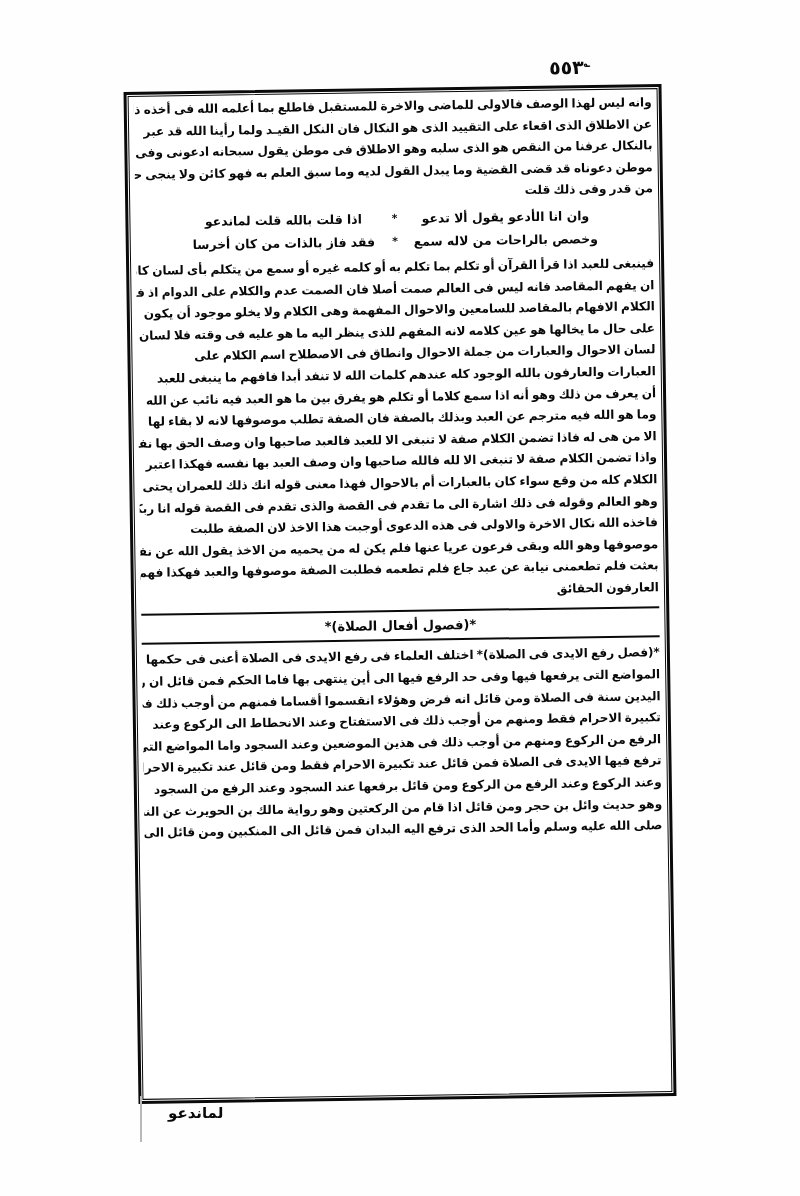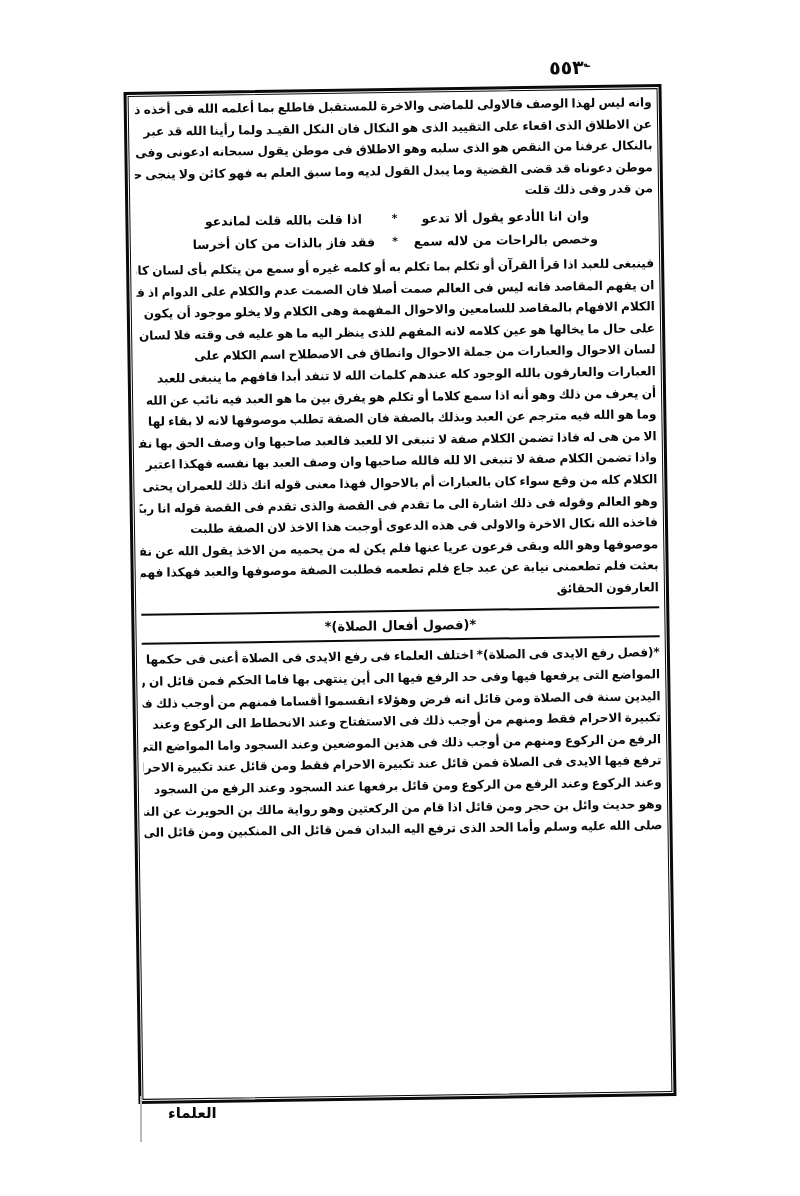--- a/index.html
+++ b/index.html
@@ -318,15 +318,15 @@
         <div class="jline">
             <span>صلى الله عليه وسلم وأما الحد الذى ترفع اليه البدان فمن قائل الى المنكبين ومن قائل الى</span>
           </div>
       </div>
 
     </div>
   </div>
 
   <div class="binding-rule"></div>
 
-  <div class="catchword">العلماء</div>
+  <div class="catchword">لماندعو</div>
 
 </div>
 
 </body></html>

